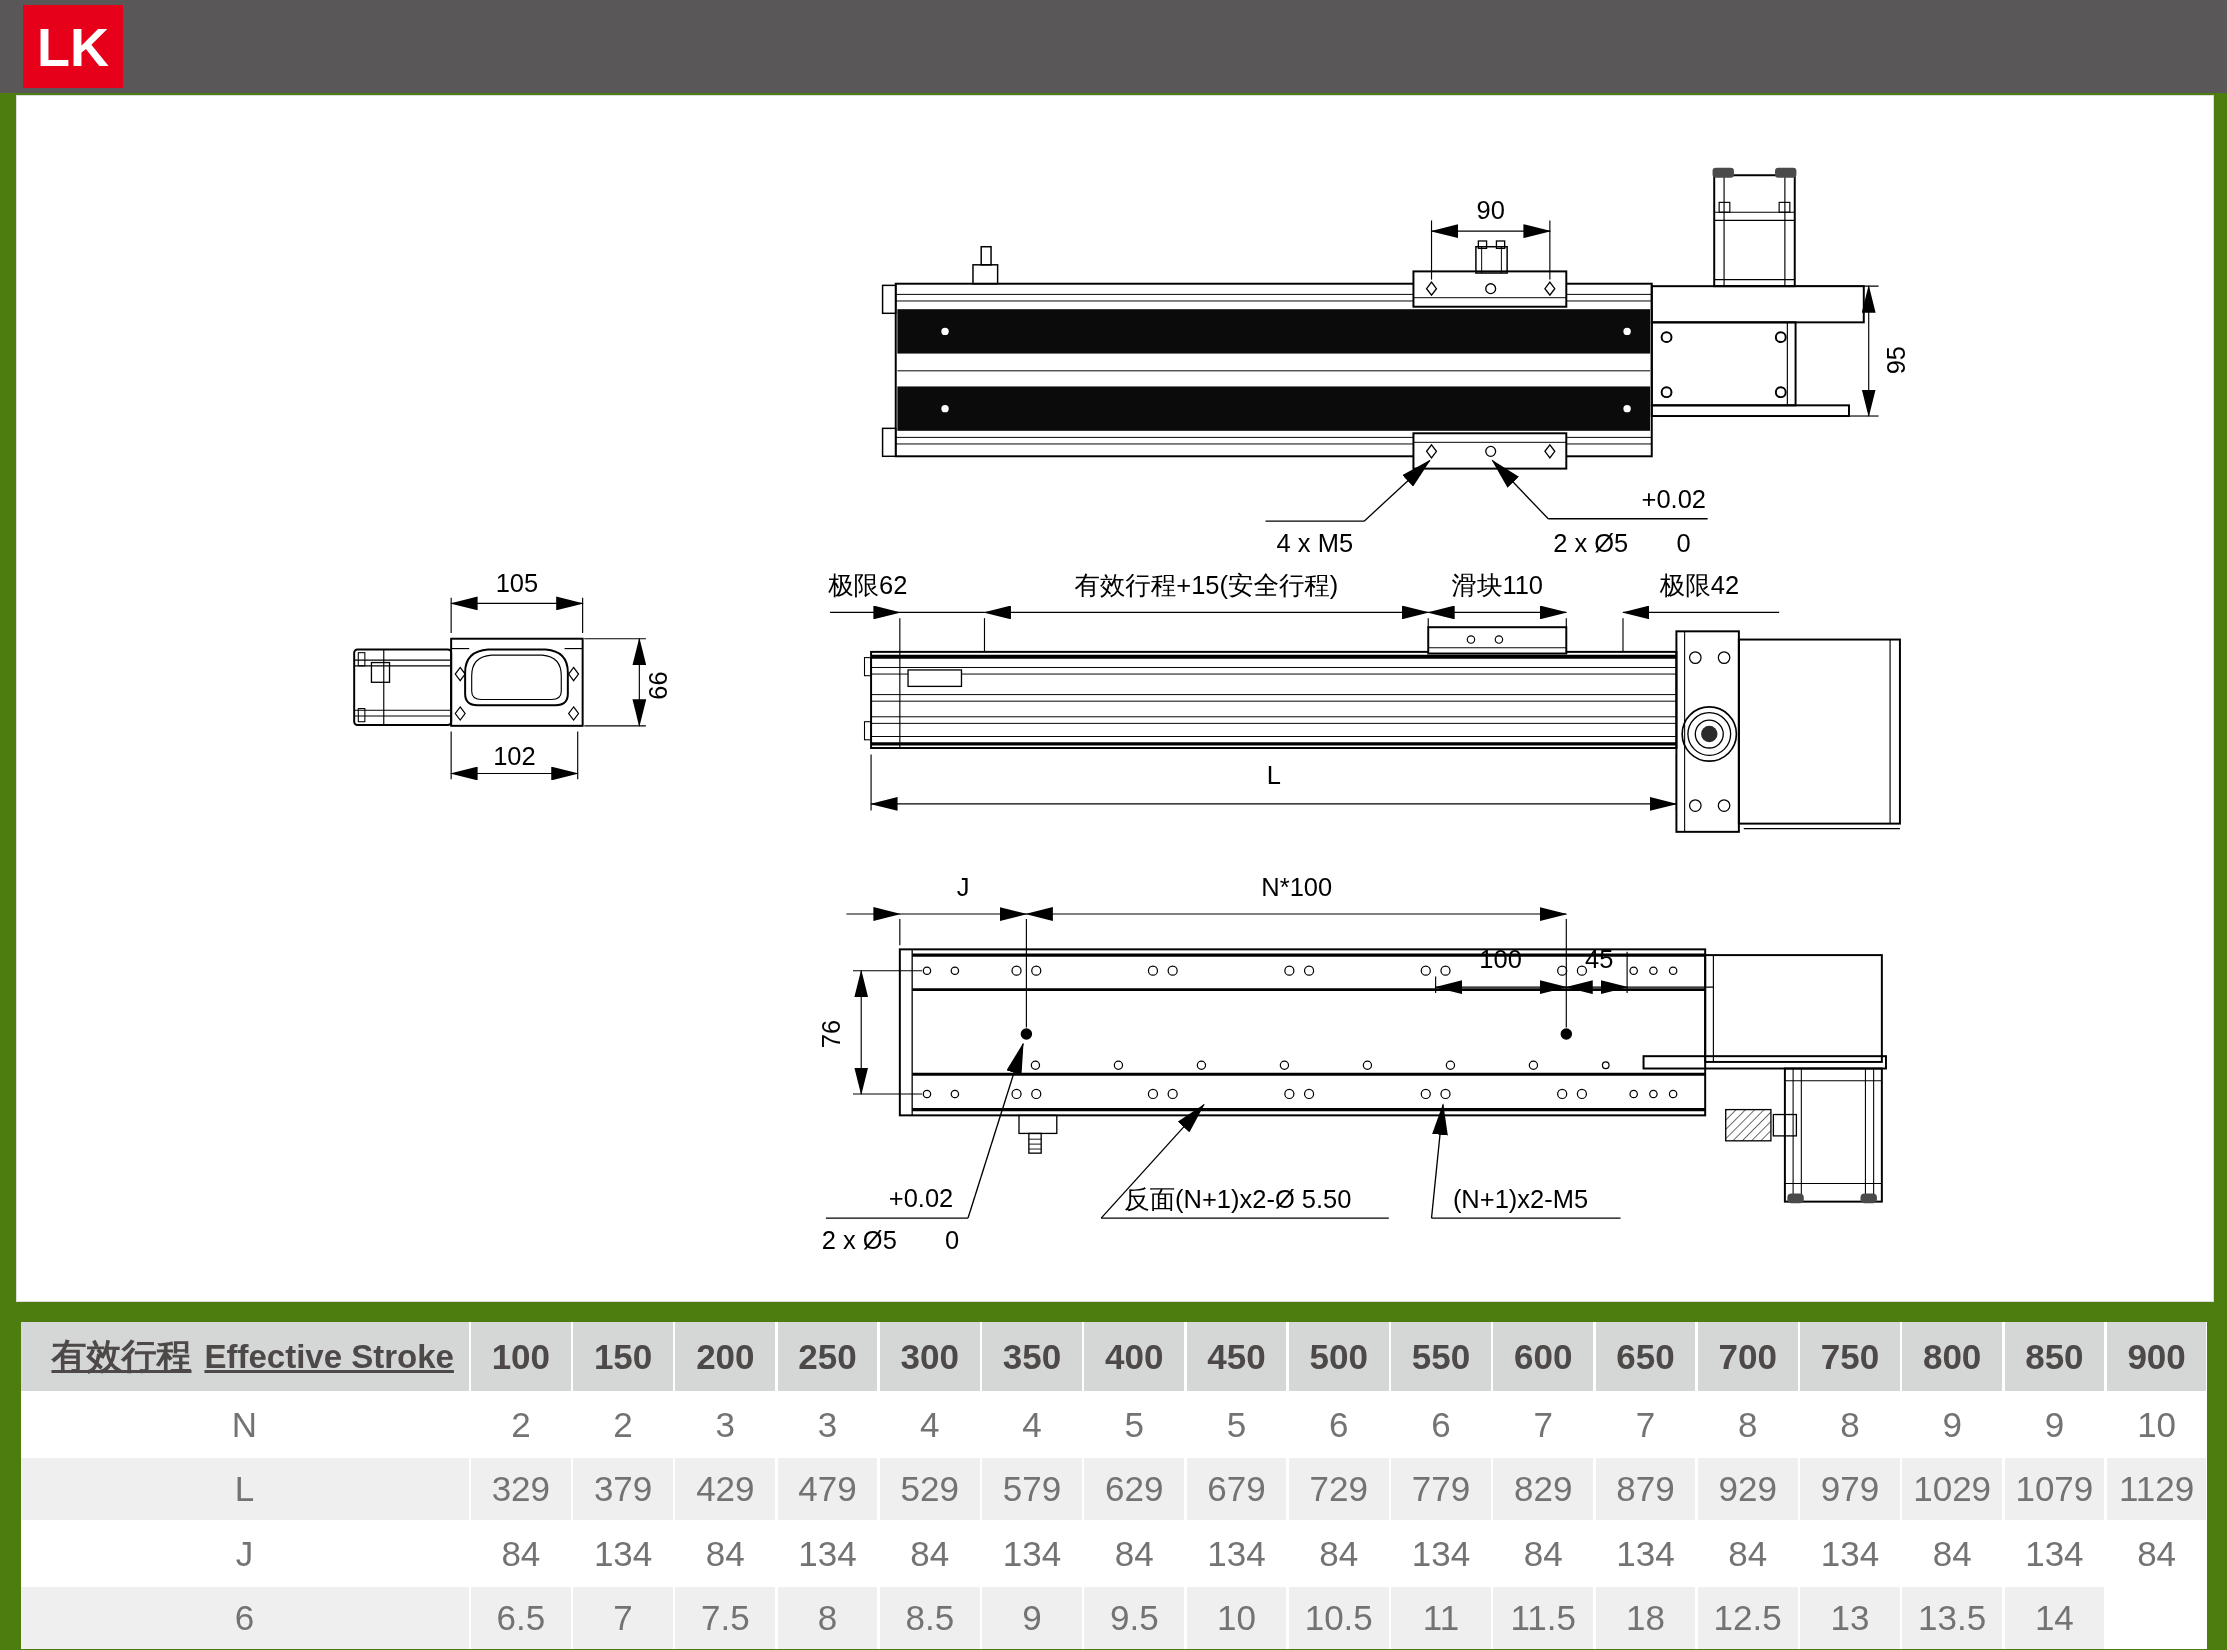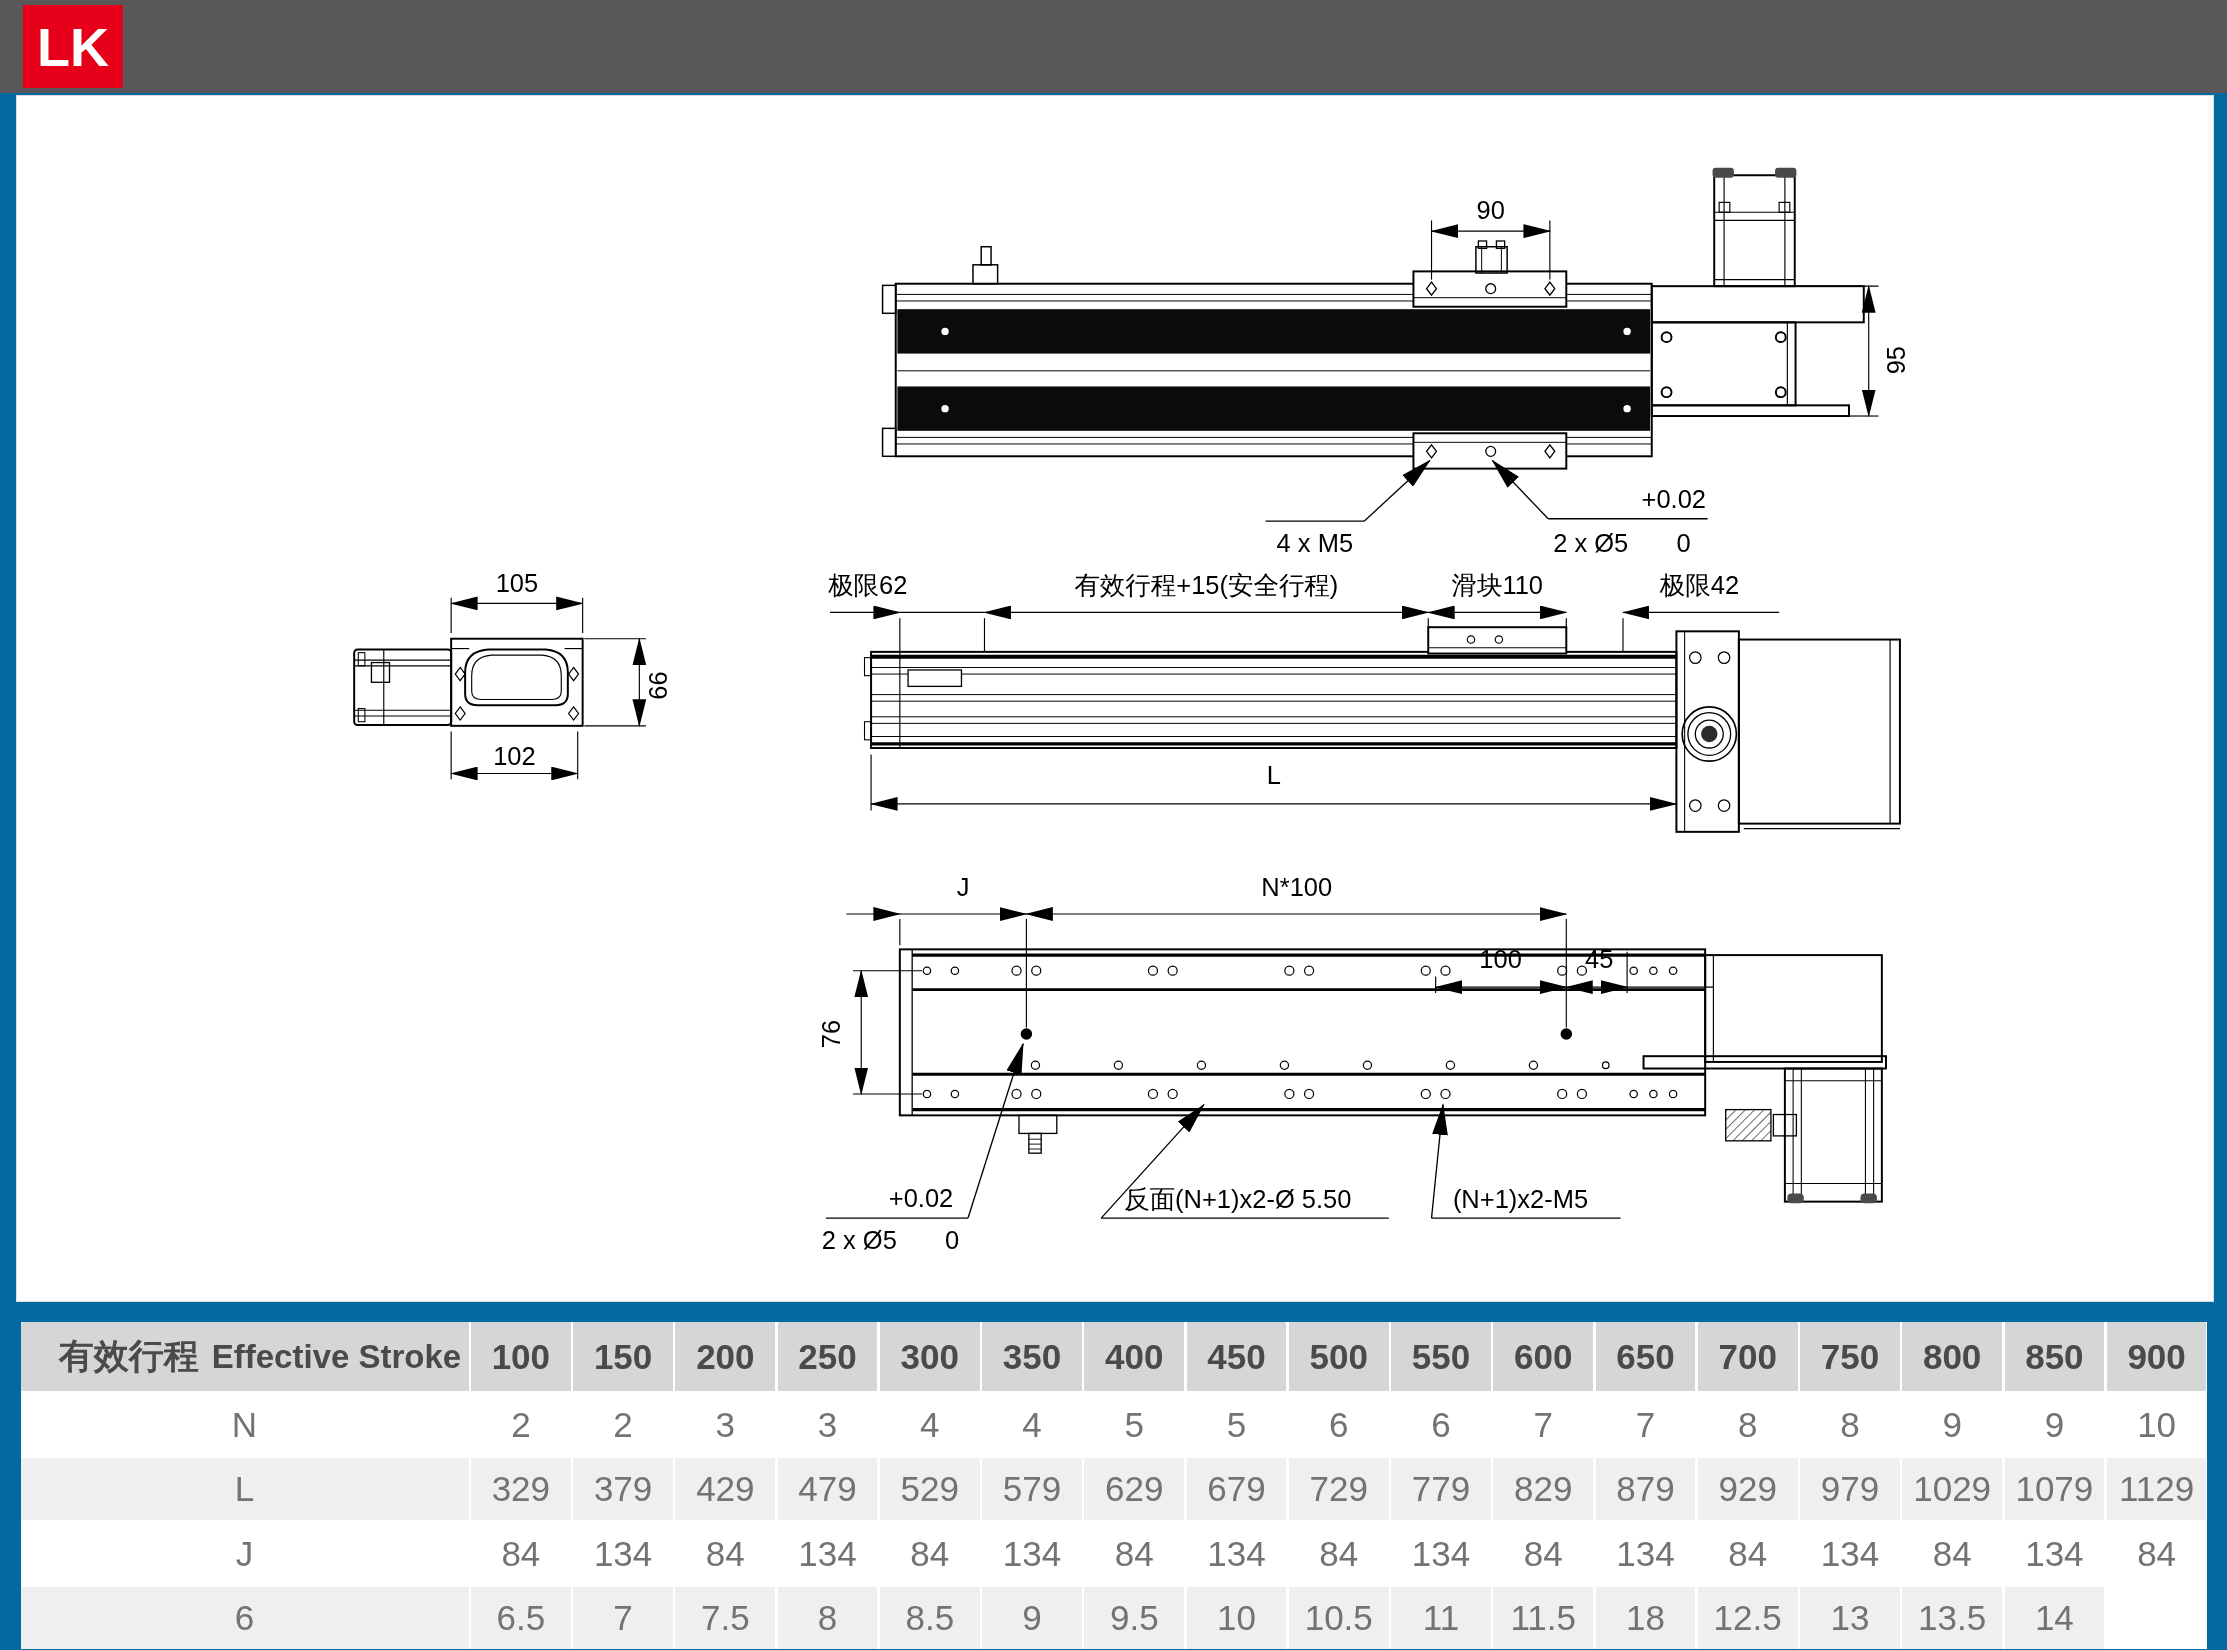--- a/index.html
+++ b/index.html
@@ -1,17 +1,17 @@
 <!DOCTYPE html>
 <html style="font-size:13px"><head>
 <meta charset="utf-8">
 <style>
   html,body{margin:0;padding:0;background:#fff;width:2227px;height:1650px;overflow:hidden;
             font-family:"Liberation Sans","DejaVu Sans",sans-serif;}
-  #page{position:relative;width:2227px;height:1650px;background:#0369a1;}
+  #page{position:relative;width:2227px;height:1650px;background:#4d7c0f;}
 
   
   #topbar{position:absolute;left:0;top:0;width:2227px;height:93px;display:flex;align-items:center;}
   #badge{position:absolute;left:23px;top:5px;width:100px;height:83px;display:flex;
          align-items:center;justify-content:center;font-weight:bold;font-size:54px;color:#fff;}
   #title{position:absolute;left:146px;top:0;height:93px;display:flex;align-items:center;
          font-size:48px;color:#fff;letter-spacing:0.8px;}
 
   
   #drawframe{position:absolute;left:16.4px;top:95px;width:2196px;height:1205px;
@@ -21,21 +21,21 @@
   .dimtxt{font-size:31px;}
   .cjk{font-size:31px;}
 
   
   #spec{position:absolute;left:20.5px;top:1322px;width:2186px;display:grid;
         grid-template-columns:448px repeat(17,1fr);gap:2.5px;background:#fff;}
   .cell{display:flex;align-items:center;justify-content:center;font-size:35px;color:#737373;background:#fff;}
   .cell.th{background:#d5d6d6;color:#4c4948;font-weight:bold;height:69px;}
   .cell.alt{background:#efefef;}
   .cell.body{height:62px;}
-  .cell.stub{justify-content:center;padding-left:31px;box-sizing:border-box;}
+  .cell.stub{justify-content:flex-start;padding-left:31px;box-sizing:border-box;text-decoration:underline;}
   .stub .en{margin-left:13px;font-size:33px;}
 </style>
 </head>
 <body>
 
 <div id="page">
 
   <div id="topbar" style="background: rgb(89, 87, 87);">
     <div id="badge" style="background: rgb(230, 0, 25);">LK</div>
   </div>

